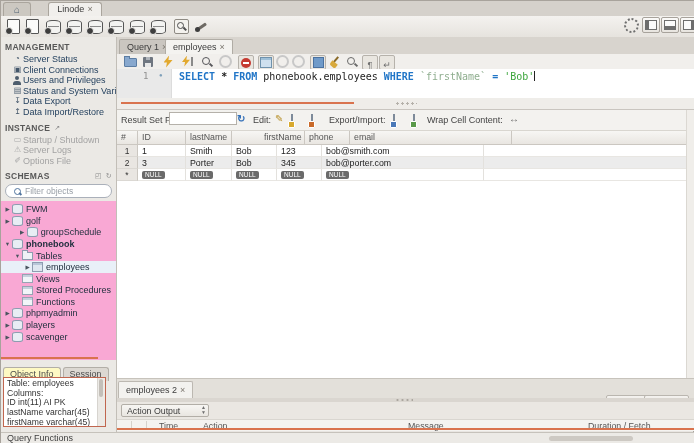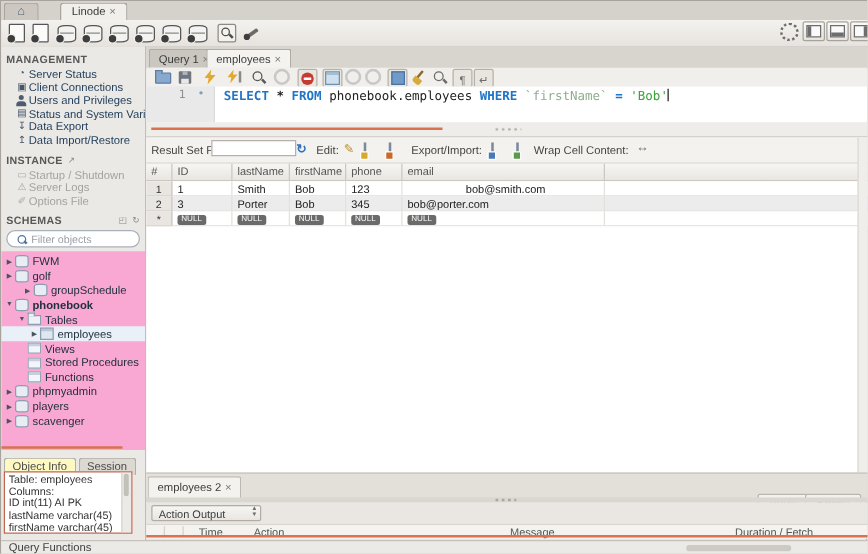--- a/index.html
+++ b/index.html
@@ -450,32 +450,32 @@
       <span class="mi mi-grid badge-blue" style="left:272px;top:5px;"></span>
       <span class="mi mi-grid badge-green" style="left:290px;top:5px;"></span>
       <span class="lbl" style="left:310px;">Wrap Cell Content:</span>
       <span class="mi mi-glyph" style="left:392px;color:#666;">↔</span>
     </div>
     <div id="grid">
         <div class="gh-row">
           <div class="gh-cell" style="width: 21px; flex: 0 0 21px;">#</div>
           <div class="gh-cell" style="width: 48px; flex: 0 0 48px;">ID</div>
           <div class="gh-cell" style="width: 46px; flex: 0 0 46px;">lastName</div>
-          <div class="gh-cell" style="width: 45px; flex: 0 0 45px;">firstName</div>
+          <div class="gh-cell" style="width: 45px; flex: 0 0 45px; margin-left: 28px;">firstName</div>
           <div class="gh-cell" style="width: 45px; flex: 0 0 45px;">phone</div>
           <div class="gh-cell" style="width: 162px; flex: 0 0 162px;">email</div>
           <div class="gh-cell gh-fill"></div>
         </div>
         <div class="g-row">
           <div class="g-num">1</div>
           <div class="g-cell" style="width: 48px; flex: 0 0 48px;">1</div>
           <div class="g-cell" style="width: 46px; flex: 0 0 46px;">Smith</div>
           <div class="g-cell" style="width: 45px; flex: 0 0 45px;">Bob</div>
           <div class="g-cell" style="width: 45px; flex: 0 0 45px;">123</div>
-          <div class="g-cell" style="width: 162px; flex: 0 0 162px; text-align: center;">bob@smith.com</div>
+          <div class="g-cell" style="width: 162px; flex: 0 0 162px;">bob@smith.com</div>
           <div class="g-cell" style="flex: 1 1 0%; border-right: none;"></div>
         </div>
         <div class="g-row alt">
           <div class="g-num">2</div>
           <div class="g-cell" style="width: 48px; flex: 0 0 48px;">3</div>
           <div class="g-cell" style="width: 46px; flex: 0 0 46px;">Porter</div>
           <div class="g-cell" style="width: 45px; flex: 0 0 45px;">Bob</div>
           <div class="g-cell" style="width: 45px; flex: 0 0 45px;">345</div>
           <div class="g-cell" style="width: 162px; flex: 0 0 162px;">bob@porter.com</div>
           <div class="g-cell" style="flex: 1 1 0%; border-right: none;"></div>

